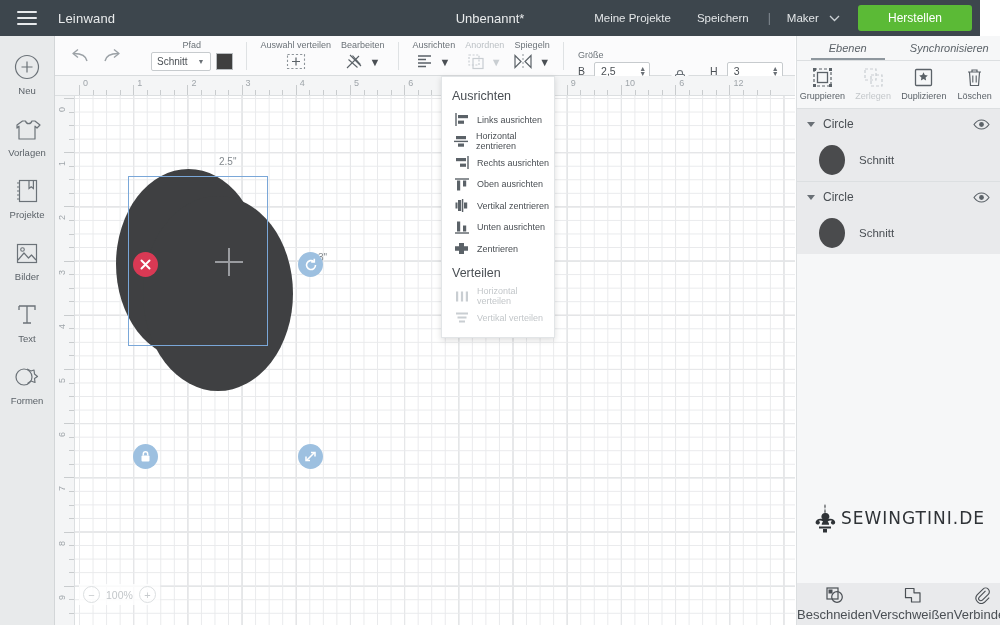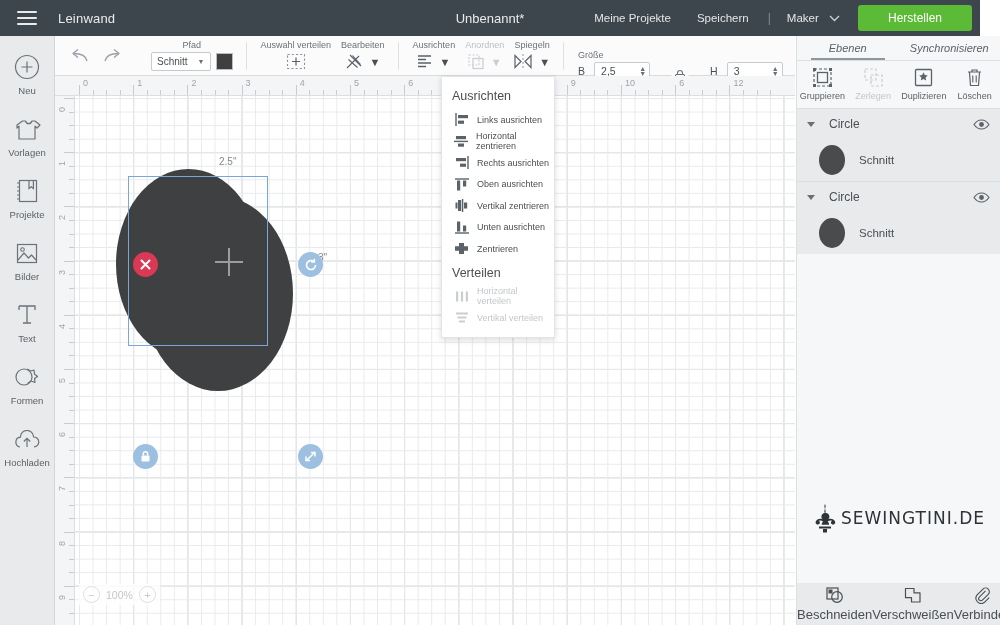--- a/index.html
+++ b/index.html
@@ -143,21 +143,21 @@
   
   .rpanel { position:absolute; left:796px; top:36px; width:204px; height:589px; background:#f6f7f8; border-left:1px solid #dcdfe1; }
   .rtabs { display:flex; height:25px; border-bottom:1px solid #dcdfe1; background:#f6f7f8; }
   .rtab { flex:1; display:flex; align-items:center; justify-content:center; font-size:11px; color:#5b6268; cursor:pointer; position:relative;font-style:italic; }
   .rtab.active:after { content:""; position:absolute; left:14px; right:14px; bottom:0; height:2px; background:#8e979e; }
   .ractions { display:flex; height:48px; border-bottom:1px solid #dcdfe1; background:#f6f7f8; }
   .ract { flex:1; display:flex; flex-direction:column; align-items:center; justify-content:center; gap:4px; cursor:pointer; }
   .ract .rl { font-size:9px; color:#5b6268; }
   .ract.dis .rl { color:#c3c7ca; }
   .lgroup { background:#e9eaec; }
-  .lgrow { display:flex; align-items:center; height:30px; padding:0 10px; gap:14px; cursor:pointer; }
+  .lgrow { display:flex; align-items:center; height:30px; padding:0 10px; gap:8px; cursor:pointer; }
   .lgrow .nm { font-size:12px; color:#4a4f54; }
   .lgrow .eye { margin-left:auto; }
   .lchild { display:flex; align-items:center; height:42px; padding:0 10px 0 22px; gap:14px; cursor:pointer; }
   .lthumb { width:26px; height:30px; border-radius:50%; background:#4a4b4d; }
   .lchild .nm { font-size:11.5px; color:#4a4f54; }
   .caret { width:0;height:0;border-left:4px solid transparent;border-right:4px solid transparent;border-top:5px solid #6a7076; }
 
   .brand { position:absolute; left:0; right:0; bottom:84px; height:46px; display:flex; align-items:center; justify-content:center; gap:3px; }
   .brandtxt { font-size:17px; color:#2f3337; letter-spacing:1px; font-family:"DejaVu Sans", sans-serif; }
   .canvasrow { position:absolute; left:0; right:0; bottom:42px; height:42px; background:#fbfbfc; border-top:1px solid #e4e6e8; display:flex; align-items:center; padding:0 10px; gap:12px;}
@@ -256,29 +256,20 @@
     <div class="rail-item">
       <div class="ico">
         <svg width="26" height="24" viewBox="0 0 26 24">
             <circle cx="10" cy="11" r="8" fill="none" stroke="#6b7278" stroke-width="1.2"></circle>
             <path d="M13 3l4 2 3-1 .5 4 3 2.5-3 2 .5 4-4-1.5-3.5 2.5" fill="none" stroke="#6b7278" stroke-width="1.2" stroke-linejoin="round"></path>
           </svg>
       </div>
       <div class="lbl">Formen</div>
     </div>
 
-    <div class="rail-item">
-      <div class="ico">
-        <svg width="28" height="22" viewBox="0 0 28 22">
-            <path d="M7 17a5 5 0 01.4-9.9A6.5 6.5 0 0120.6 7 4.6 4.6 0 0121 16.9" fill="none" stroke="#6b7278" stroke-width="1.2"></path>
-            <path d="M14 17V8.5M10.8 11.5L14 8.3l3.2 3.2" fill="none" stroke="#6b7278" stroke-width="1.2"></path>
-          </svg>
-      </div>
-      <div class="lbl">Hochladen</div>
-    </div>
   </div>
 
   <div class="toolbar">
 
     <div class="undo-redo">
       <span>
         <svg width="20" height="16" viewBox="0 0 20 16">
             <path d="M18 13c-1-5-5.5-7.5-13-7.5" fill="none" stroke="#9ba1a6" stroke-width="1.4"></path>
             <path d="M9 1.5L4 5.5l5 4" fill="none" stroke="#9ba1a6" stroke-width="1.4" stroke-linejoin="round"></path>
           </svg>

